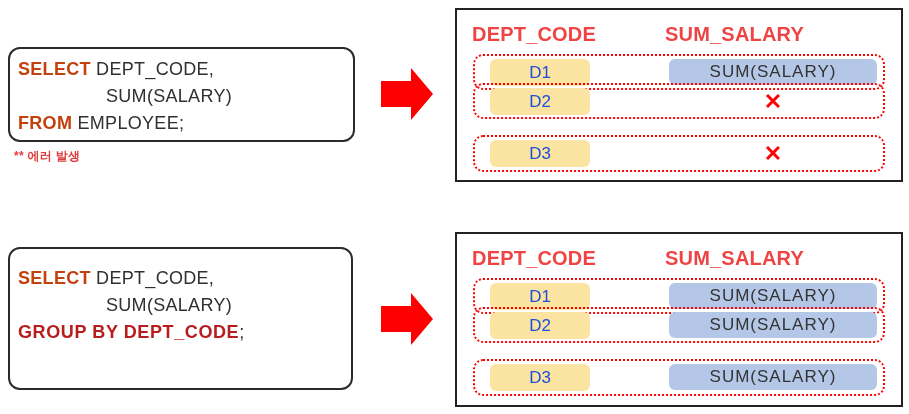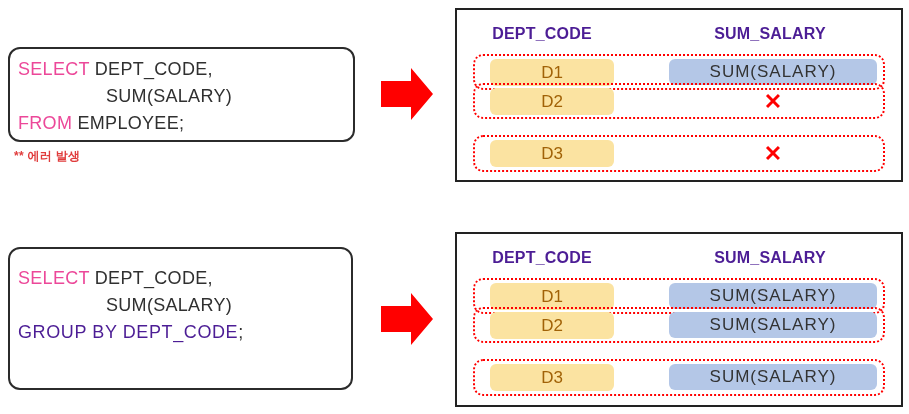--- a/index.html
+++ b/index.html
@@ -9,22 +9,22 @@
   }
 
   
   .sql-box {
     position:absolute; box-sizing:border-box;
     border:2.5px solid #2b2b2b; border-radius:12px; background:#fff;
     font-size:18px; color:#303030; letter-spacing:0.3px;
   }
   .sql-line { line-height:27px; white-space:pre; }
   .sql-indent { padding-left:88px; }
-  .kw { font-weight:normal; color:#ec4899; }
-  .kw-red { font-weight:normal; color:#4c1d95; letter-spacing:0.6px; }
+  .kw { font-weight:bold; color:#c2410c; }
+  .kw-red { font-weight:bold; color:#b91c1c; letter-spacing:0.6px; }
   #sql-box-error { left:8px; top:47px; width:347px; height:95px; padding:7px 6px 0 8px; }
   #sql-box-group { left:8px; top:247px; width:345px; height:143px; padding:16px 6px 0 8px; }
 
   .error-note {
     position:absolute; left:14px; top:148px;
     color:#e03c3c; font-size:12px; font-weight:bold; letter-spacing:0.3px;
   }
 
   
   .block-arrow { position:absolute; width:52px; height:56px; }
@@ -34,38 +34,38 @@
   
   .result-table {
     position:absolute; box-sizing:border-box; width:448px; height:174px;
     border:2.5px solid #222222; background:#fff;
   }
   #table-error { left:455px; top:8px; }
   #table-group { left:455px; top:232px; height:175px; }
 
   .th {
     position:absolute; top:12px; height:24px; line-height:24px;
-    font-weight:bold; font-size:16px; color:#4c1d95; text-align:center;
+    font-weight:bold; font-size:20px; color:#ef4444; text-align:left;
     letter-spacing:0.2px;
   }
   .th-dept { left:15px; width:140px; }
   .th-sum  { left:208px; width:210px; }
 
   .trow {
     position:absolute; left:16px; width:412px; height:36px;
     box-sizing:border-box; border:2px dotted #ff0000; border-radius:10px;
   }
   .trow-1 { top:44px; }
   .trow-2 { top:73px; }
   .trow-3 { top:125px; height:37px; }
 
   .dept-cell {
-    position:absolute; left:15px; top:3px; width:124px; height:27px;
+    position:absolute; left:15px; top:3px; width:100px; height:27px;
     background:#fbe3a1; border-radius:6px;
-    text-align:center; line-height:27px; font-size:17px; color:#a16207;
+    text-align:center; line-height:27px; font-size:17px; color:#1d4ed8;
   }
   .sum-cell {
     position:absolute; left:194px; top:3px; width:208px; height:26px;
     background:#b4c7e7; border-radius:6px;
     text-align:center; line-height:26px; font-size:17px; color:#333;
     letter-spacing:1px;
   }
   .x-cell {
     position:absolute; left:194px; top:0; width:208px; height:32px;
     background:none; text-align:center; line-height:34px;

